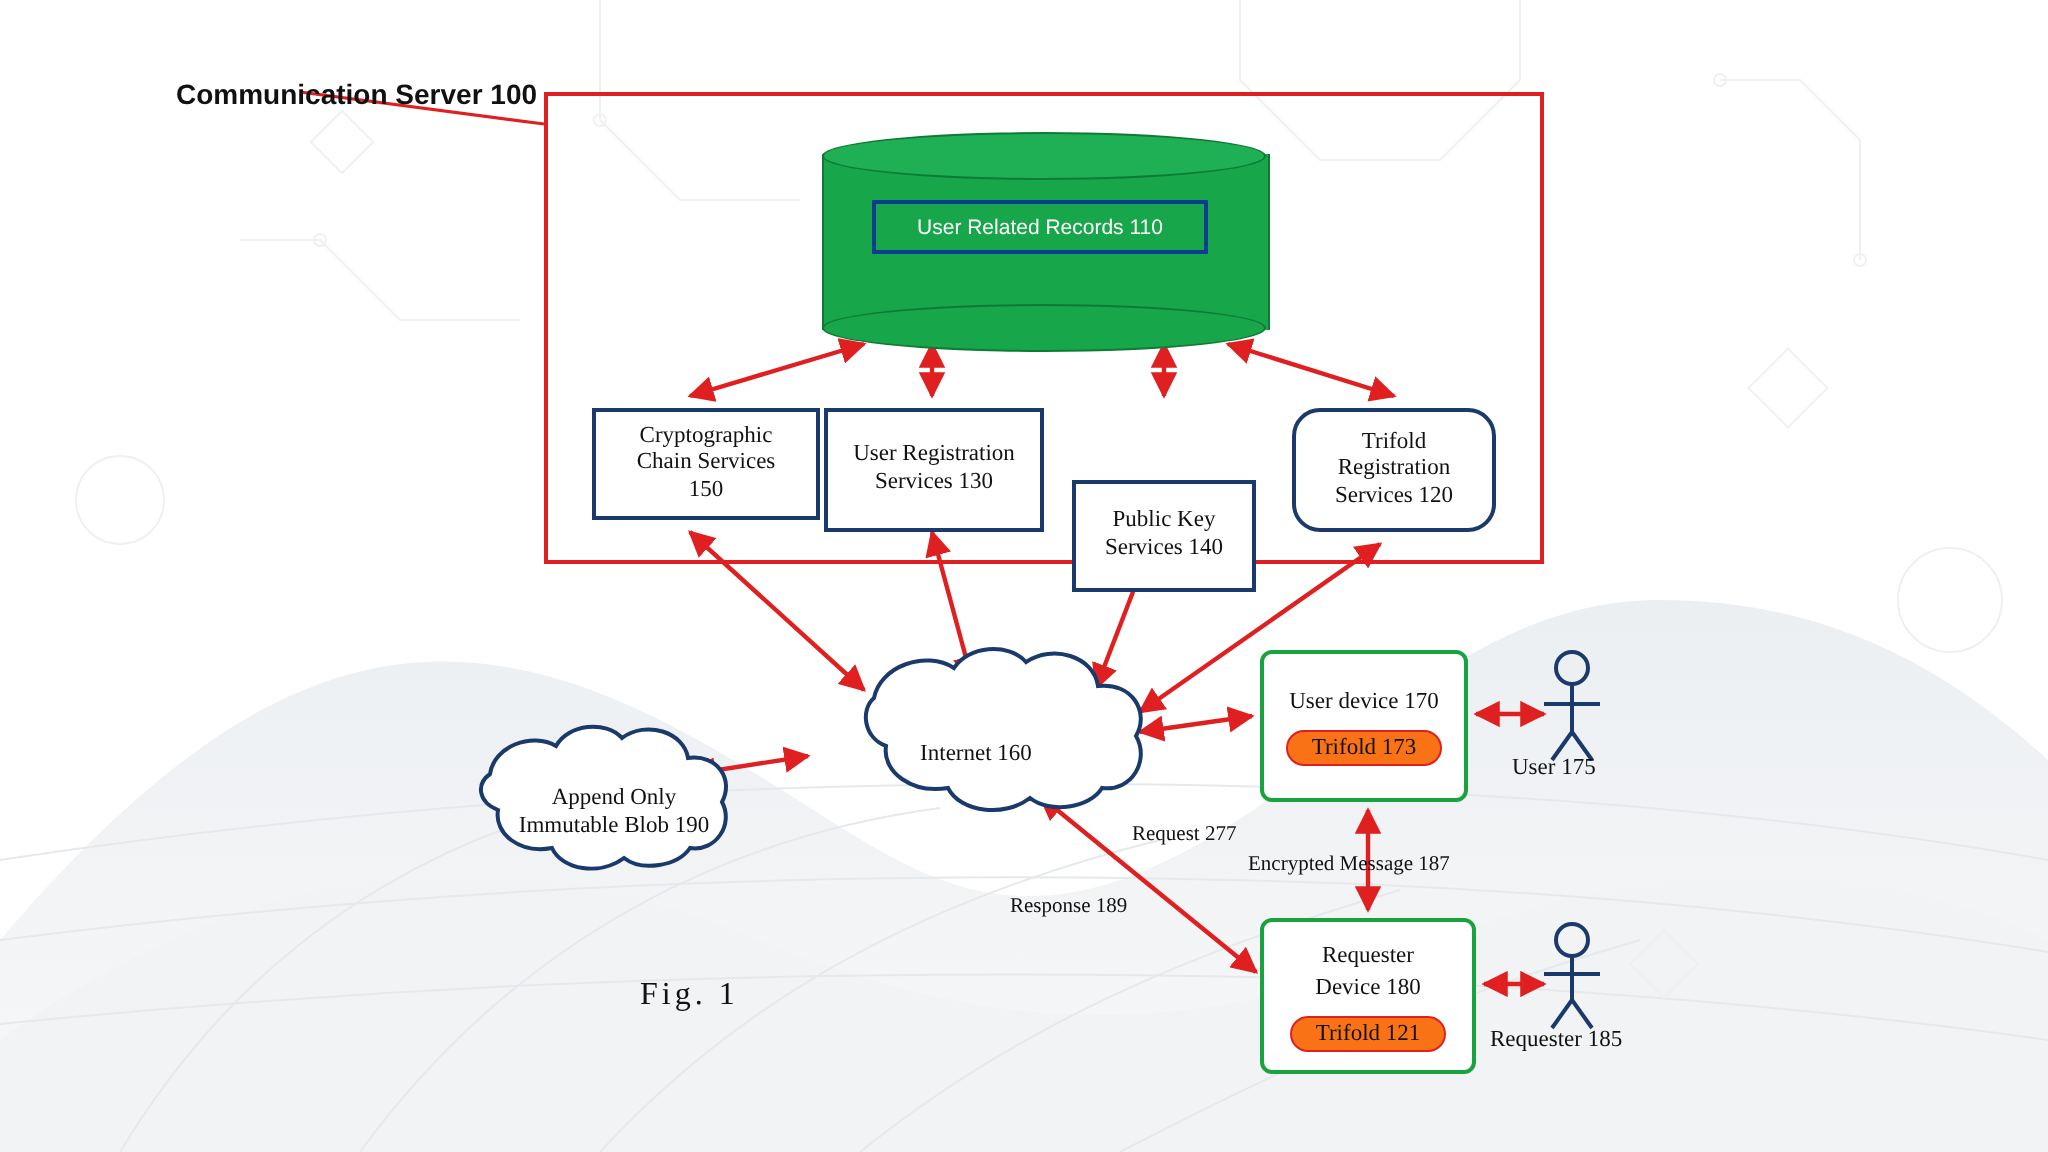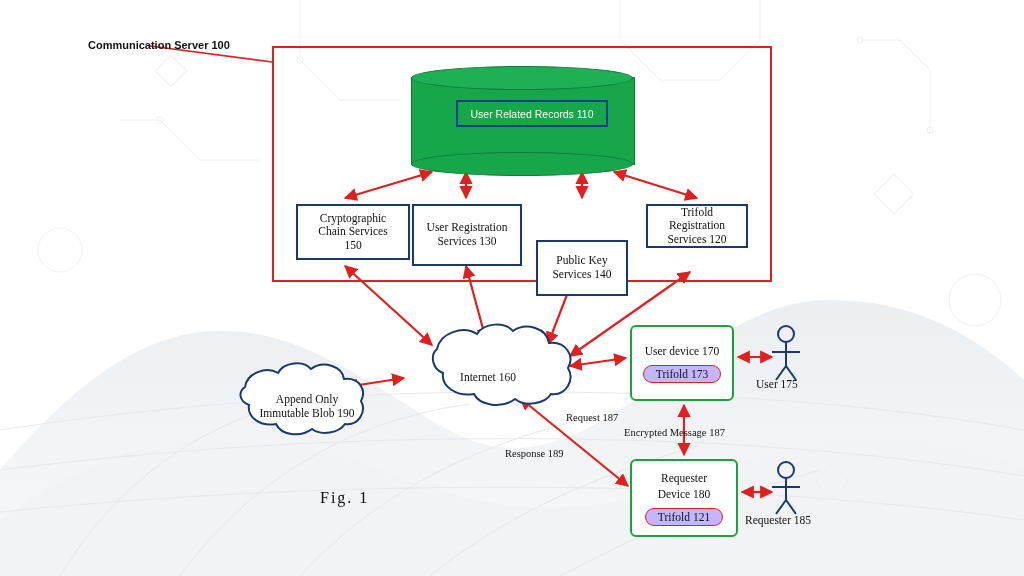--- a/index.html
+++ b/index.html
@@ -52,21 +52,21 @@
     height: 232px;
     border: 2px solid #e02020;
     background: transparent;
     z-index: 2;
   }
   #server-label {
     position: absolute;
     left: 88px;
     top: 39px;
     z-index: 3;
-    font-size: 11px;
+    font-size: 14px;
     font-weight: bold;
     color: #111;
     font-family: "Liberation Sans", sans-serif;
     white-space: nowrap;
   }
 
   
   #db-cyl {
     position: absolute;
     left: 411px;
@@ -118,35 +118,35 @@
     border: 2px solid #0b3d91;
     background: #17a64a;
     color: #ffffff;
     font-size: 10.5px;
     font-family: "Liberation Sans", sans-serif;
     display: flex;
     align-items: center;
     justify-content: center;
     text-align: center;
   }
-  #db-records { left: 456px; top: 100px; width: 152px; height: 27px; }
+  #db-records { left: 436px; top: 100px; width: 168px; height: 27px; }
   #db-chain   { left: 436px; top: 136px; width: 172px; height: 27px; }
 
   
   .svc {
     border: 2px solid #1a3a6b;
     background: #ffffff;
     color: #111;
     font-size: 11.5px;
     font-family: "Liberation Serif", serif;
   }
   #svc-chain { left: 296px; top: 204px; width: 114px; height: 56px; }
   #svc-userreg { left: 412px; top: 204px; width: 110px; height: 62px; }
   #svc-pubkey { left: 536px; top: 204px; width: 92px; height: 56px; margin-top: 36px; }
-  #svc-trifold { left: 646px; top: 204px; width: 102px; height: 44px; }
+  #svc-trifold { left: 646px; top: 204px; width: 102px; height: 62px; border-radius: 14px; }
 
   
   .cloud-label {
     position: absolute;
     z-index: 3;
     text-align: center;
     font-size: 11.5px;
     color: #111;
     font-family: "Liberation Serif", serif;
     line-height: 1.2;
@@ -168,21 +168,21 @@
     padding-top: 2px;
     line-height: 1.15;
   }
   .trifold {
     margin-top: 7px;
     border: 1.5px solid #e02020;
     border-radius: 10px;
     padding: 2px 12px;
     font-size: 11.5px;
     color: #111;
-    background: #c4b5fd;
+    background: #f97316;
   }
   .stick-cap {
     position: absolute;
     font-size: 11.5px;
     color: #111;
     z-index: 3;
     white-space: nowrap;
   }
   #user-cap { left: 756px; top: 378px; }
   #requester-cap { left: 745px; top: 514px; }
@@ -351,18 +351,18 @@
   </div>
   <div class="node device" id="requester-device">
     <span class="device-title">Requester</span>
     <span class="device-title">Device 180</span>
     <span class="trifold">Trifold 121</span>
   </div>
 
   <div class="stick-cap" id="user-cap">User 175</div>
   <div class="stick-cap" id="requester-cap">Requester 185</div>
 
-  <div class="edge-lbl" id="lbl-request">Request 187</div>
+  <div class="edge-lbl" id="lbl-request">Request 277</div>
   <div class="edge-lbl" id="lbl-response">Response 189</div>
   <div class="edge-lbl" id="lbl-encrypted">Encrypted Message 187</div>
 
   <div id="fig-label">Fig. 1</div>
 </div>
 
 </body></html>

